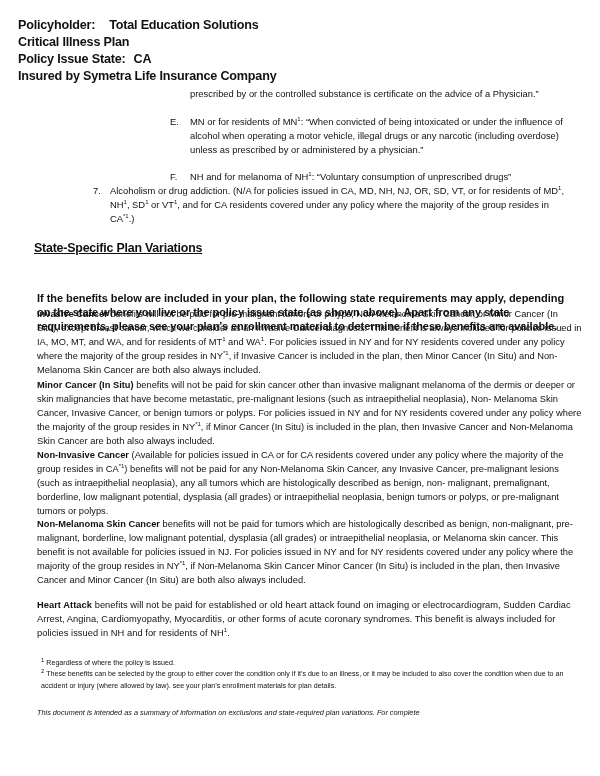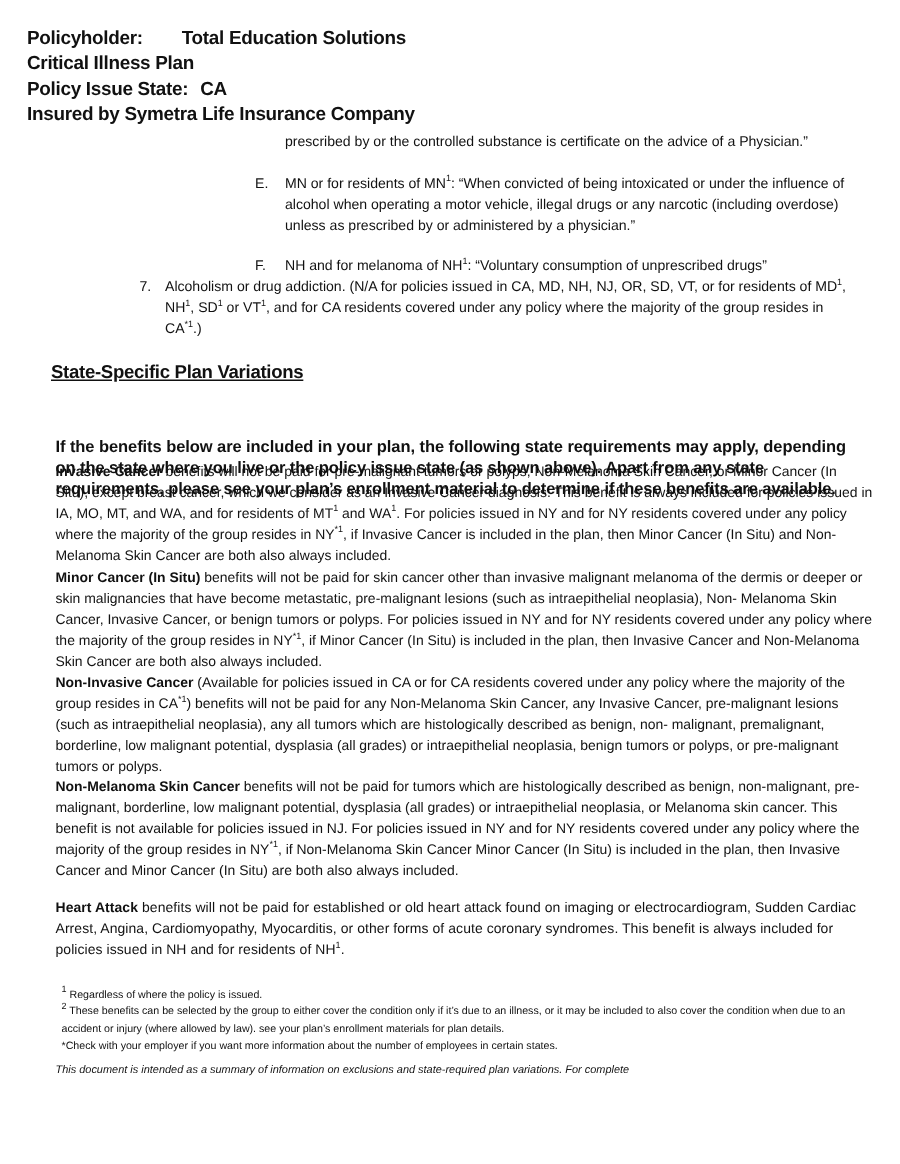--- a/index.html
+++ b/index.html
@@ -1,21 +1,21 @@
 <!DOCTYPE html>
 <html><head>
 <meta charset="utf-8">
 <style>
   * { margin: 0; padding: 0; box-sizing: border-box; }
   html, body { width: 600px; height: 776px; background: #ffffff; overflow: hidden; }
   body { font-family: "Liberation Sans", sans-serif; color: #111111; position: relative; }
 
   .header { position: absolute; left: 18px; top: 17px; }
   .header div { font-size: 12.6px; font-weight: bold; line-height: 17px; letter-spacing: -0.2px; }
-  .header .holder-val { margin-left: 26px; }
+  .header .holder-val { margin-left: 14px; }
   .header .state-val { margin-left: 8px; }
 
   .cont { position: absolute; left: 190px; top: 87px; width: 380px; font-size: 9.4px; line-height: 13.8px; }
   .list-item { position: absolute; font-size: 9.4px; line-height: 13.8px; }
   .li-E { left: 170px; top: 115px; width: 400px; }
   .li-F { left: 170px; top: 170px; width: 400px; }
   .li-7 { left: 93px; top: 184px; width: 480px; }
   .marker { position: absolute; left: 0; top: 0; }
   .li-E .body, .li-F .body { margin-left: 20px; }
   .li-7 .body { margin-left: 17px; }
@@ -77,18 +77,17 @@
 
 <div class="para p-noninv"><b>Non-Invasive Cancer</b><span> (Available for policies issued in CA or for CA residents covered under any policy where the majority of the group resides in CA</span><sup>*1</sup><span>) benefits will not be paid for any Non-Melanoma Skin Cancer, any Invasive Cancer, pre-malignant lesions (such as intraepithelial neoplasia), any all tumors which are histologically described as benign, non- malignant, premalignant, borderline, low malignant potential, dysplasia (all grades) or intraepithelial neoplasia, benign tumors or polyps, or pre-malignant tumors or polyps.</span></div>
 
 <div class="para p-nonmel"><b>Non-Melanoma Skin Cancer</b><span> benefits will not be paid for tumors which are histologically described as benign, non-malignant, pre-malignant, borderline, low malignant potential, dysplasia (all grades) or intraepithelial neoplasia, or Melanoma skin cancer. This benefit is not available for policies issued in NJ. For policies issued in NY and for NY residents covered under any policy where the majority of the group resides in NY</span><sup>*1</sup><span>, if Non-Melanoma Skin Cancer Minor Cancer (In Situ) is included in the plan, then Invasive Cancer and Minor Cancer (In Situ) are both also always included.</span></div>
 
 <div class="para p-heart"><b>Heart Attack</b><span> benefits will not be paid for established or old heart attack found on imaging or electrocardiogram, Sudden Cardiac Arrest, Angina, Cardiomyopathy, Myocarditis, or other forms of acute coronary syndromes. This benefit is always included for policies issued in NH and for residents of NH</span><sup>1</sup><span>.</span></div>
 
 <div class="footnotes">
   <div><sup>1</sup><span> Regardless of where the policy is issued.</span></div>
   <div><sup>2</sup><span> These benefits can be selected by the group to either cover the condition only if it’s due to an illness, or it may be included to also cover the condition when due to an accident or injury (where allowed by law). see your plan’s enrollment materials for plan details.</span></div>
-  <div>*Check with your employer if you want more information about the number of employees in certain states.</div>
 </div>
 
 <div class="disclaimer">
   <div>This document is intended as a summary of information on exclusions and state-required plan variations.  For complete</div>
 </div>
 
 </body></html>

